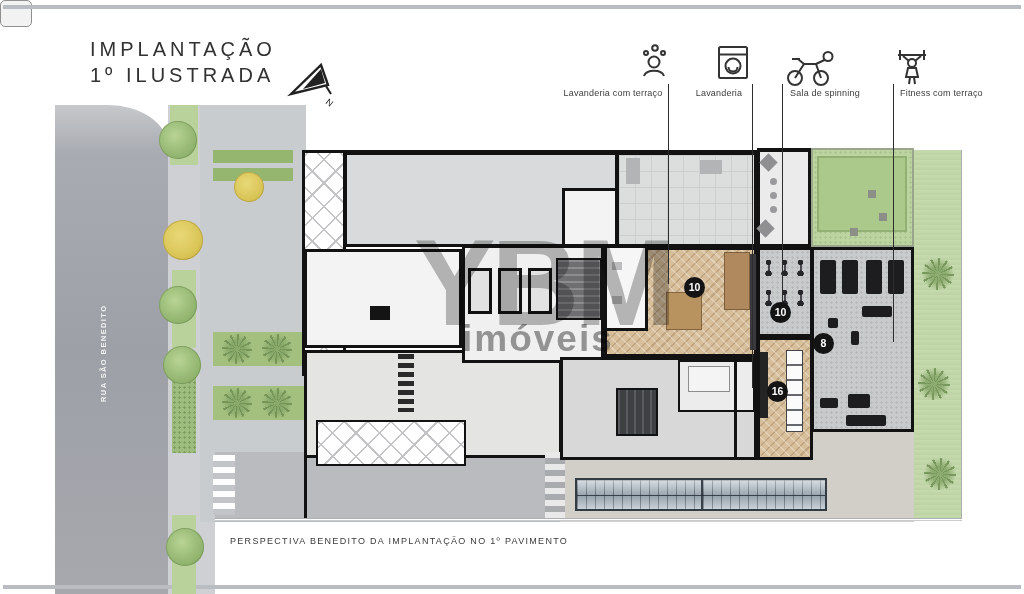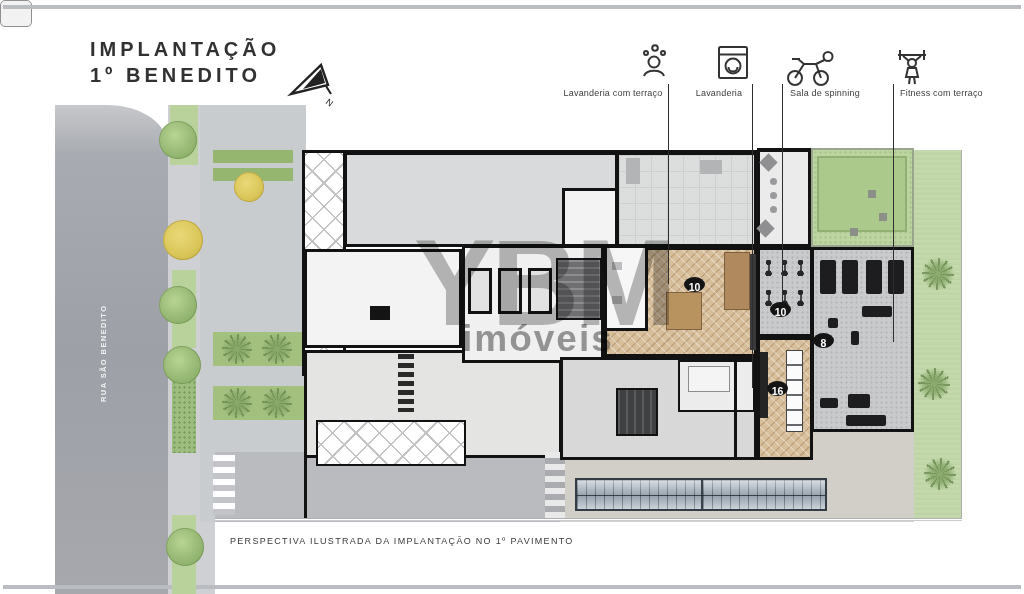--- a/index.html
+++ b/index.html
@@ -2,21 +2,21 @@
 <html><head>
 <meta charset="utf-8">
 <style>
   html,body{margin:0;padding:0;background:#fff;}
   #stage{position:relative;width:1024px;height:594px;background:#fff;overflow:hidden;
          font-family:"Liberation Sans",sans-serif;}
   .abs{position:absolute;}
   .blk{position:absolute;border:3px solid #121212;box-sizing:border-box;}
   
   .title{left:90px;top:36px;font-size:20px;letter-spacing:4px;color:#313131;
-         font-weight:700;line-height:1.3;}
+         font-weight:400;line-height:1.3;}
   .legend-label{position:absolute;top:88px;font-size:9px;color:#3d3d3d;letter-spacing:.2px;text-align:center;}
   .leader{position:absolute;width:1px;background:#2d2d2d;z-index:40;}
   
   .street{left:55px;top:105px;width:113px;height:489px;border-top-right-radius:60px 42px;
           background:linear-gradient(180deg,#c6c8cb 0%,#a8abb1 10%,#9da0a7 50%,#a6a8ad 100%);}
   .street-name{position:absolute;left:99px;top:292px;height:110px;color:#f3f3f3;
           font-size:7.5px;font-weight:bold;letter-spacing:1.4px;writing-mode:vertical-rl;
           transform:rotate(180deg);z-index:3;}
   .sidewalk{left:168px;top:105px;width:47px;height:489px;background:#ced0d4;}
   .paving{left:200px;top:105px;width:106px;height:417px;background:#c9cccf;}
@@ -72,39 +72,39 @@
   .skylight::after{content:"";position:absolute;left:0;top:50%;width:100%;height:1px;background:rgba(25,32,40,.6);}
   .diamond{position:absolute;background:#8f8f91;transform:rotate(45deg);z-index:8;}
   .dot{position:absolute;border-radius:50%;background:#9a9a9c;z-index:8;}
   .bench{position:absolute;background:#8b8f88;z-index:8;}
   .wall{position:absolute;background:#121212;z-index:13;}
   
   .watermark-brand{left:414px;top:222px;font-size:122px;font-weight:700;color:#777;
         opacity:.5;letter-spacing:-4px;z-index:30;mix-blend-mode:multiply;line-height:1;}
   .watermark-sub{left:462px;top:318px;font-size:37px;font-weight:700;color:#5f5f5f;
         opacity:.62;letter-spacing:2px;z-index:30;mix-blend-mode:multiply;}
-  .marker{position:absolute;width:21px;height:15px;border-radius:50%;background:#141414;
+  .marker{position:absolute;width:21px;height:21px;border-radius:50%;background:#141414;
         color:#fff;font-size:10.5px;font-weight:bold;text-align:center;line-height:21px;z-index:50;}
   .caption{left:230px;top:536px;font-size:9px;letter-spacing:1.3px;color:#3a3a3a;z-index:55;}
   .bed{position:absolute;background:#f4f4f4;border:1.5px solid #8d8d8d;box-sizing:border-box;z-index:9;}
   .car{left:440px;top:473px;width:32px;height:27px;background:#f2f2f2;border:1.5px solid #8f8f8f;
        border-radius:5px;box-sizing:border-box;z-index:9;}
   .car::before{content:"";position:absolute;left:3px;top:5px;right:3px;height:4px;background:#b9bcc0;}
   .car::after{content:"";position:absolute;left:3px;bottom:5px;right:3px;height:4px;background:#b9bcc0;}
   .plan-bottom-line{left:215px;top:518px;width:747px;height:3px;
        background:linear-gradient(180deg,#aeb0b3 1px,#fff 1px 2px,#c9cbce 2px);z-index:14;}
 </style>
 </head>
 <body>
 
 <div id="stage">
 
   <div class="abs title">
     <div>IMPLANTAÇÃO</div>
-    <div>1º BENEDITO</div>
+    <div>1º ILUSTRADA</div>
   </div>
 
   <svg class="abs" style="left:285px;top:58px;z-index:20" width="50" height="52" viewBox="0 0 50 52">
     <path d="M6 36 L36 7 L43 27 Z" fill="#ffffff" stroke="#222" stroke-width="2.4"></path>
     <path d="M18 31 L36 11 L40 25 Z" fill="#222"></path>
     <line x1="41" y1="28" x2="46" y2="36" stroke="#222" stroke-width="2"></line>
     <text x="42" y="47" font-size="9" fill="#222" font-family="Liberation Sans,sans-serif" transform="rotate(38 44 43)">N</text>
   </svg>
 
   <svg class="abs" style="left:636px;top:42px;z-index:20" width="36" height="38" viewBox="0 0 36 38" fill="none" stroke="#333" stroke-width="2">
@@ -272,15 +272,15 @@
   <div class="abs plan-bottom-line"></div>
 
   <div class="abs watermark-sub">imóveis</div>
   <div class="abs watermark-brand">YBM</div>
 
   <div class="marker" style="left:684px;top:277px">10</div>
   <div class="marker" style="left:767px;top:381px">16</div>
   <div class="marker" style="left:813px;top:333px">8</div>
   <div class="marker" style="left:770px;top:302px">10</div>
 
-  <div class="abs caption">PERSPECTIVA ILUSTRADA DA IMPLANTAÇÃO NO 1º PAVIMENTO</div>
+  <div class="abs caption">PERSPECTIVA BENEDITO DA IMPLANTAÇÃO NO 1º PAVIMENTO</div>
 
 </div>
 
 </body></html>

